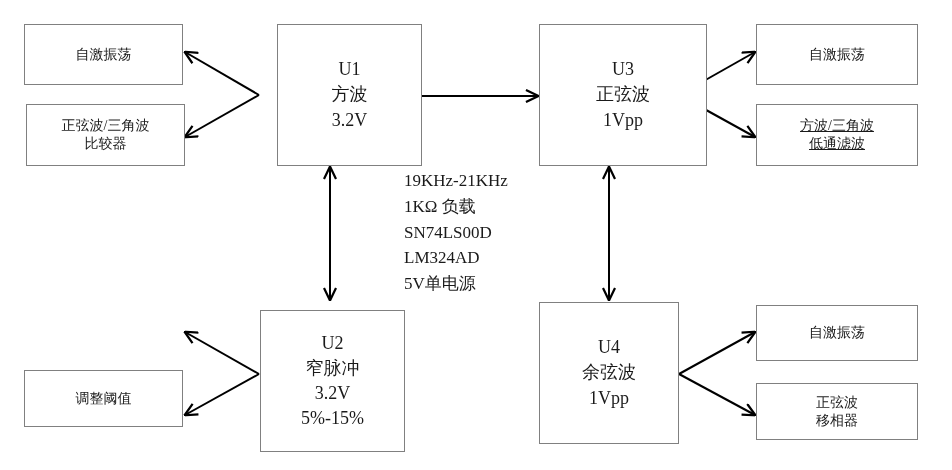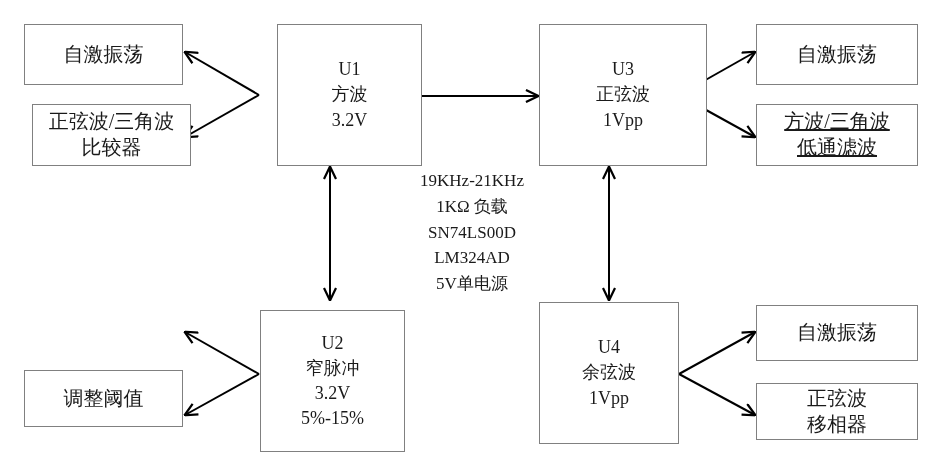--- a/index.html
+++ b/index.html
@@ -37,32 +37,31 @@
     justify-content: center;
     text-align: center;
     line-height: 1.28;
     z-index: 2;
   }
   .node .line {
     display: block;
     white-space: nowrap;
   }
   
-  .leaf { font-size: 20px; }
+  .leaf { font-size: 14px; }
   
   .core { font-size: 18px; }
   .core .line { margin: 1px 0; }
 
   
   #spec-note {
     position: absolute;
     left: 404px;
     top: 168px;
     width: 136px;
-    text-align: center;
     font-size: 17px;
     line-height: 1.52;
     z-index: 3;
     background: transparent;
   }
   #spec-note .line { display: block; white-space: nowrap; }
 </style>
 </head>
 <body>
 
@@ -91,21 +90,21 @@
     <line x1="259" y1="374" x2="185" y2="415" stroke="#000000" stroke-width="2" marker-end="url(#ah)"></line>
 
     <line x1="679" y1="374" x2="755" y2="332" stroke="#000000" stroke-width="2" marker-end="url(#ah)"></line>
     <line x1="679" y1="374" x2="755" y2="415" stroke="#000000" stroke-width="2" marker-end="url(#ah)"></line>
   </svg>
 
   <div class="node leaf" style="left:24px; top:24px; width:159px; height:61px;">
     <span class="line">自激振荡</span>
   </div>
 
-  <div class="node leaf" style="left:32px; top:104px; width:159px; height:62px;">
+  <div class="node leaf" style="left:26px; top:104px; width:159px; height:62px;">
     <span class="line">正弦波/三角波</span>
     <span class="line">比较器</span>
   </div>
 
   <div class="node core" style="left:277px; top:24px; width:145px; height:142px;">
     <span class="line">U1</span>
     <span class="line">方波</span>
     <span class="line">3.2V</span>
   </div>
 

